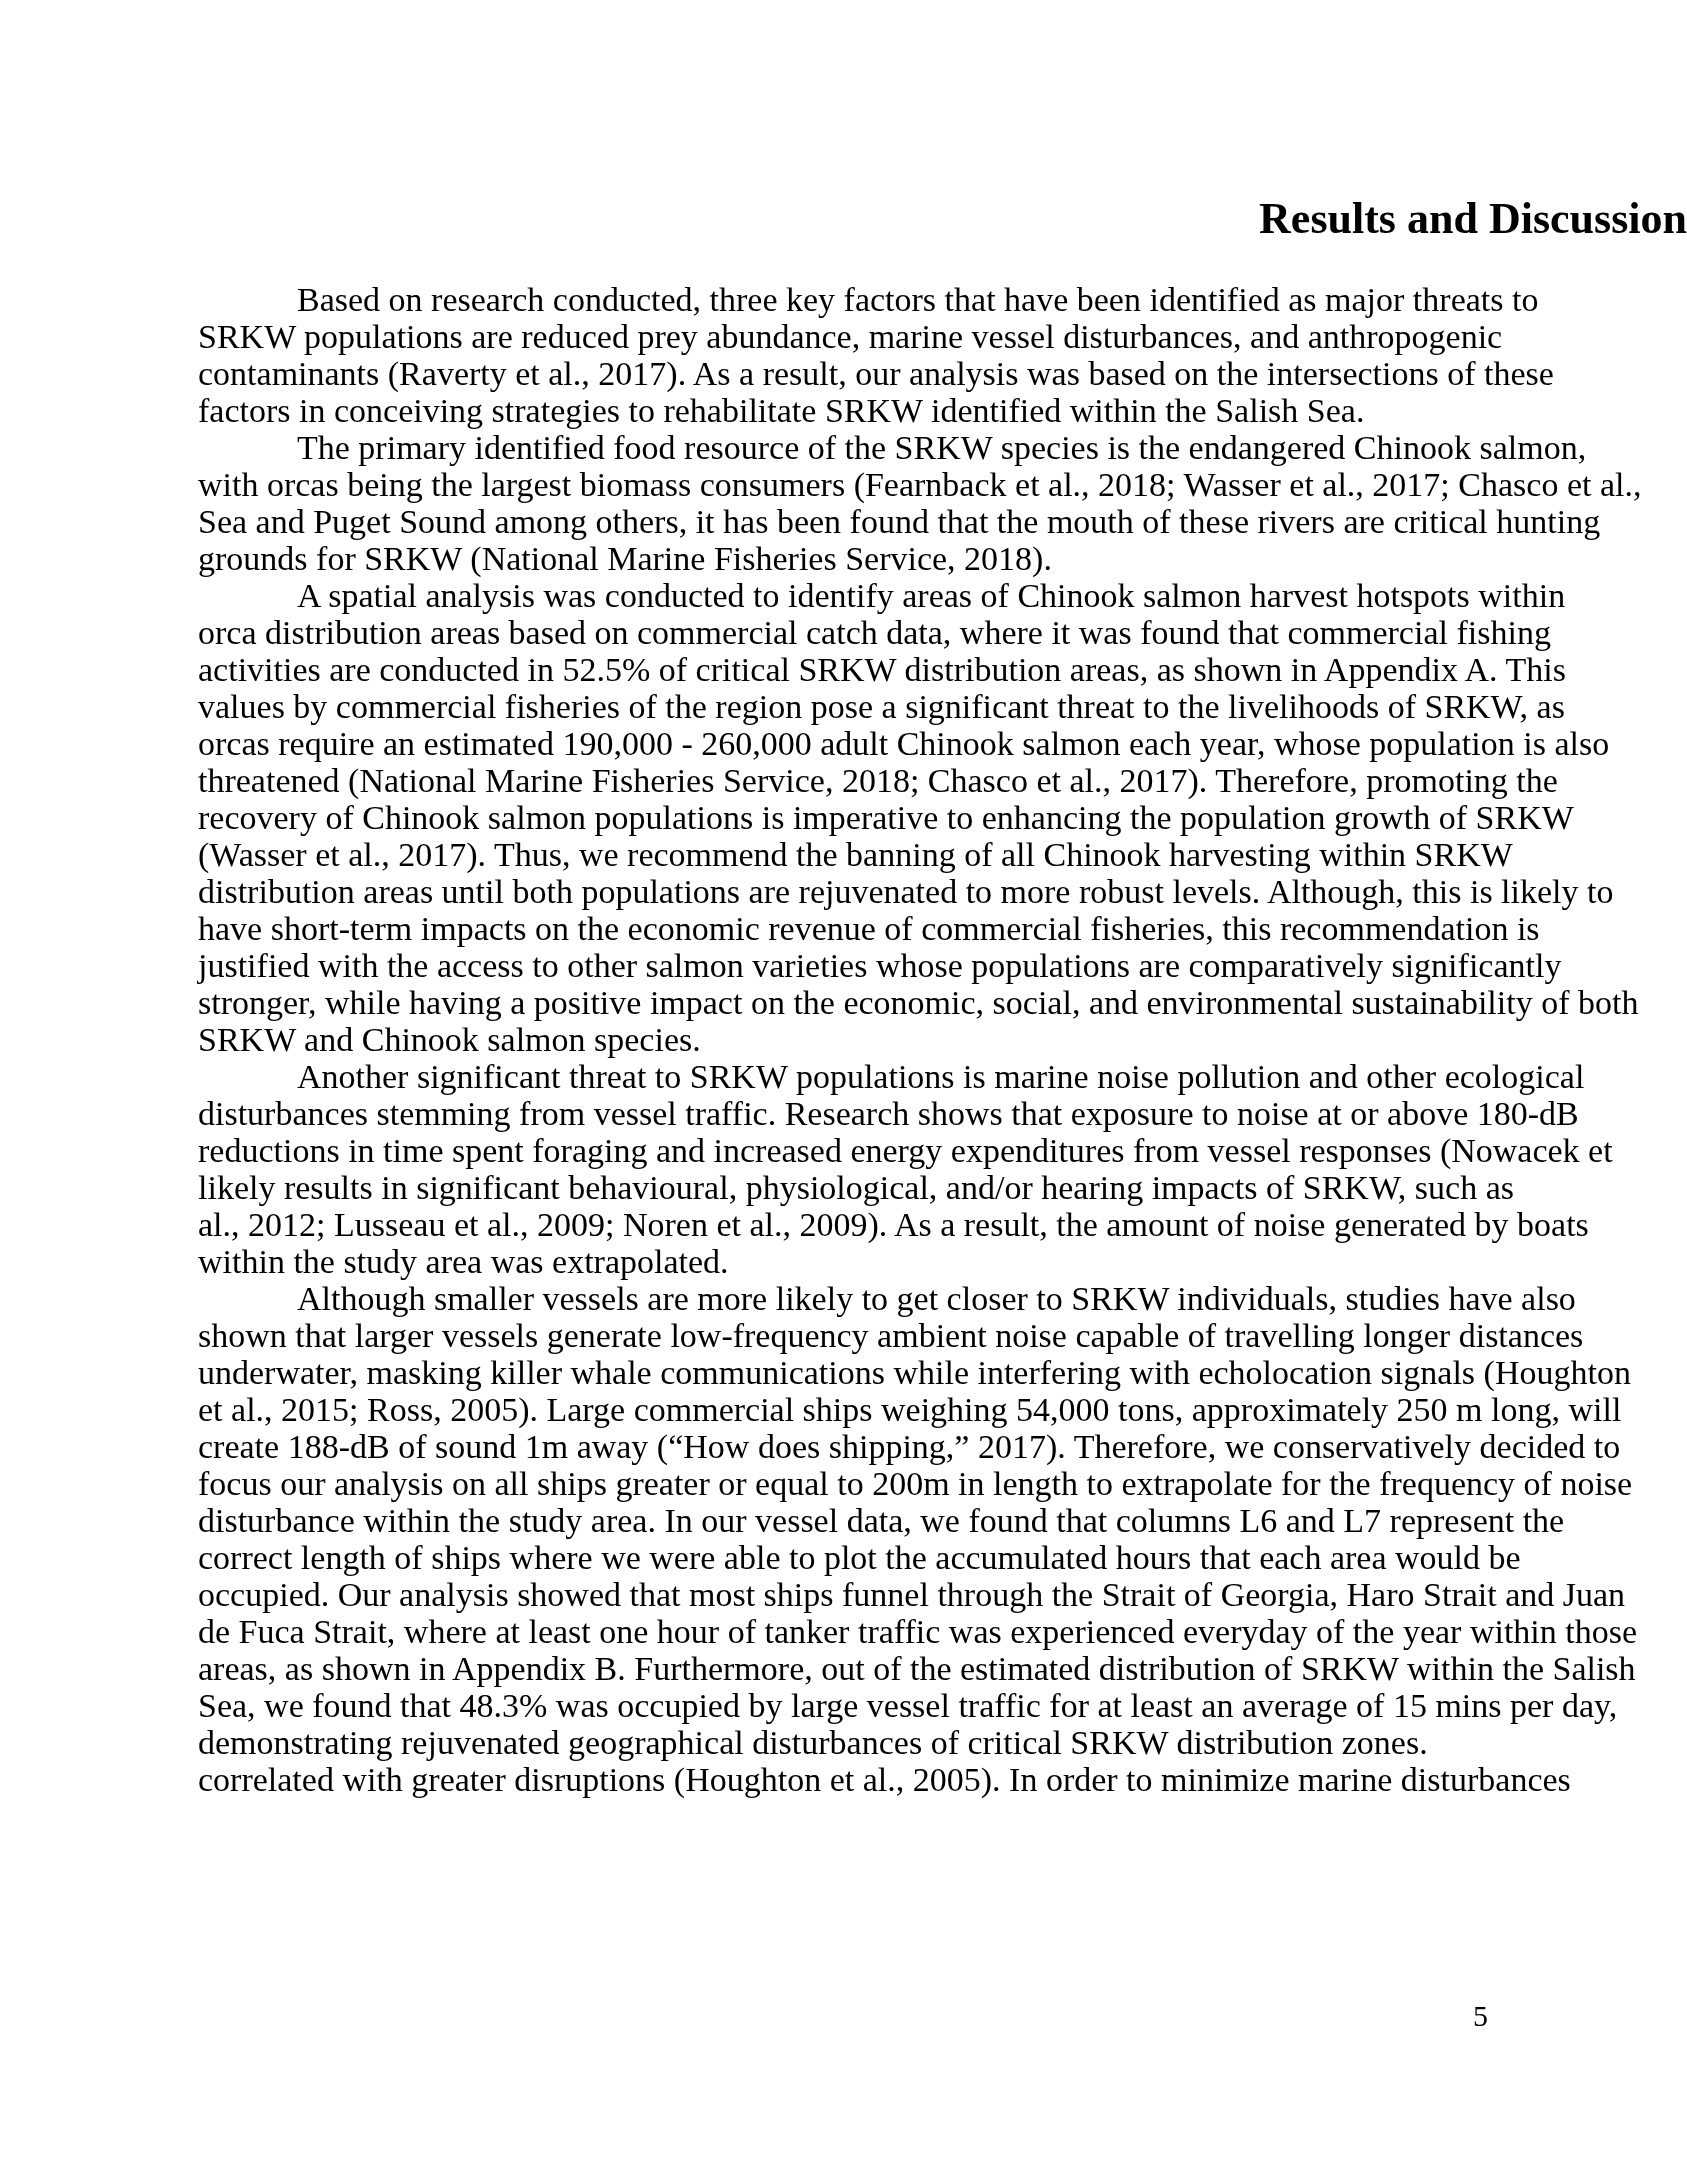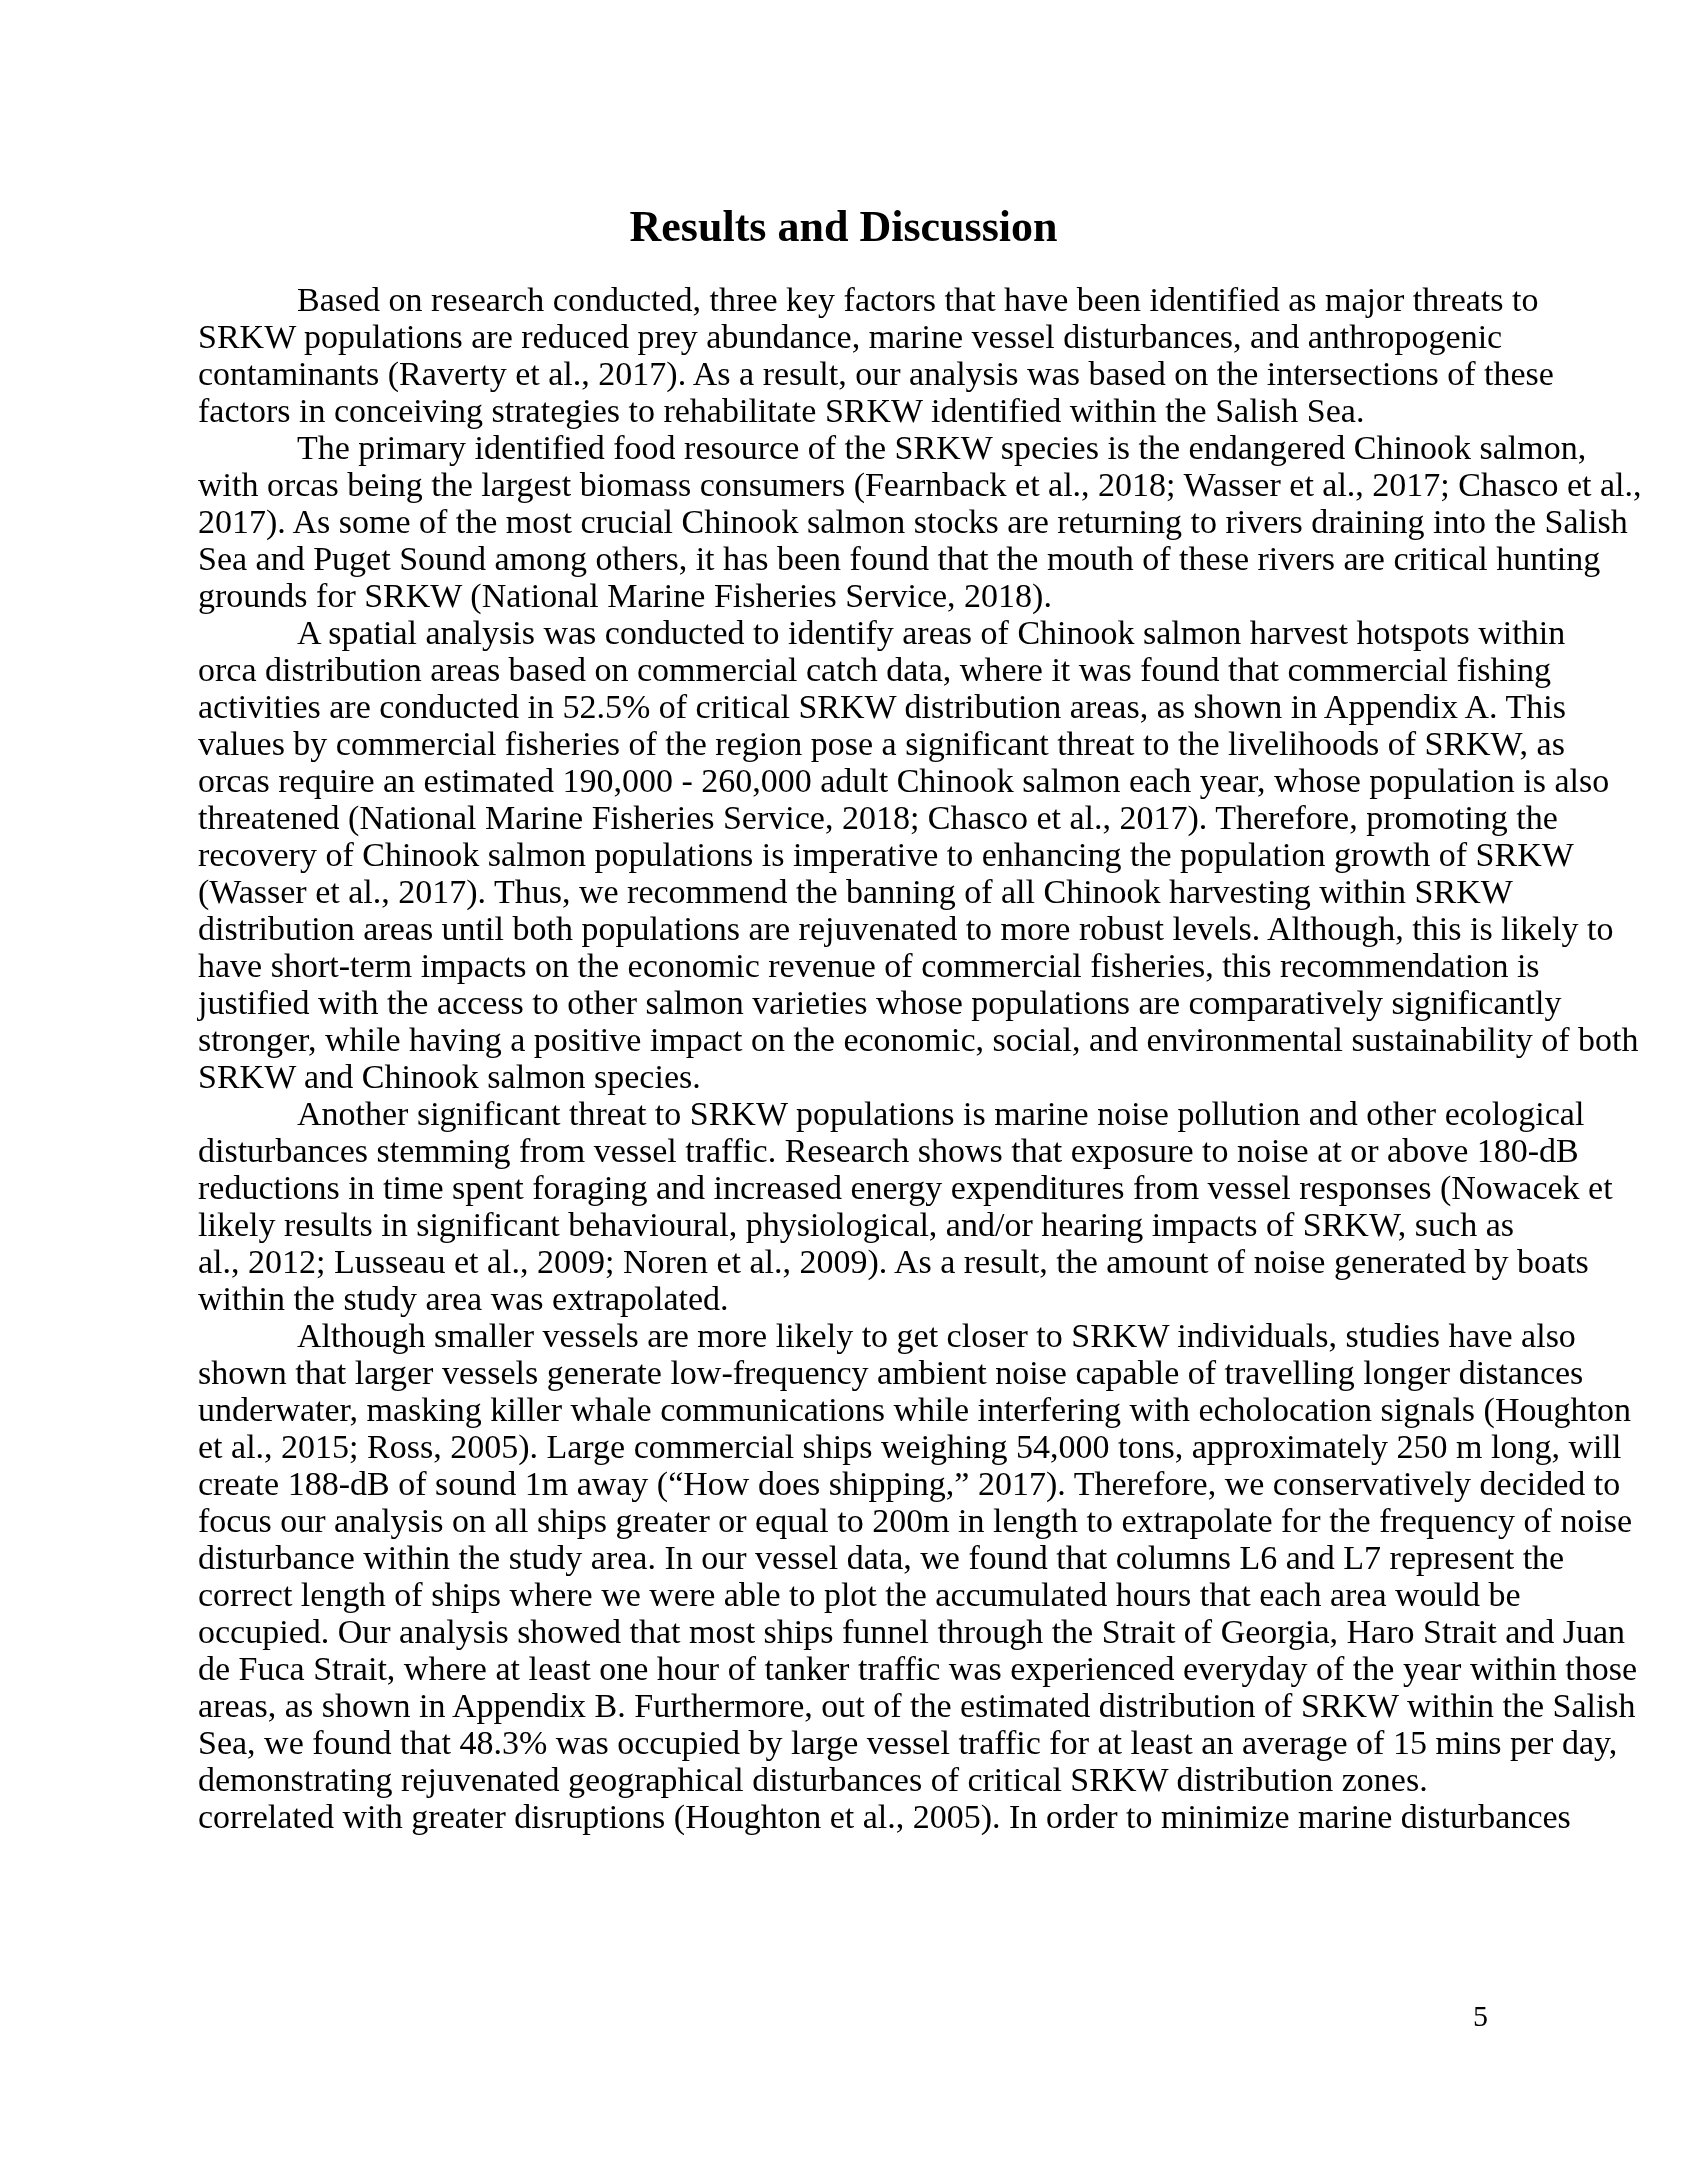--- a/index.html
+++ b/index.html
@@ -7,25 +7,25 @@
     position: relative;
     width: 1687px;
     height: 2183px;
     background: #ffffff;
     color: #000000;
     font-family: "Liberation Serif", "DejaVu Serif", serif;
     overflow: hidden;
   }
   .title {
     position: absolute;
-    top: 204px;
+    top: 196px;
     left: 0;
     width: 1687px;
     margin: 0;
-    text-align: center;
+    text-align: right;
     font-size: 44px;
     line-height: 45px;
     font-weight: bold;
   }
   .body-text {
     position: absolute;
     top: 281px;
     left: 198px;
     width: 1290px;
     font-size: 34px;
@@ -52,21 +52,20 @@
   <div class="body-text" id="body-text">
       <div class="para">
         <div class="line first">Based on research conducted, three key factors that have been identified as major threats to</div>
         <div class="line">SRKW populations are reduced prey abundance, marine vessel disturbances, and anthropogenic</div>
         <div class="line">contaminants (Raverty et al., 2017). As a result, our analysis was based on the intersections of these</div>
         <div class="line">factors in conceiving strategies to rehabilitate SRKW identified within the Salish Sea.</div>
       </div>
       <div class="para">
         <div class="line first">The primary identified food resource of the SRKW species is the endangered Chinook salmon,</div>
         <div class="line">with orcas being the largest biomass consumers (Fearnback et al., 2018; Wasser et al., 2017; Chasco et al.,</div>
-        <div class="line">2017). As some of the most crucial Chinook salmon stocks are returning to rivers draining into the Salish</div>
         <div class="line">Sea and Puget Sound among others, it has been found that the mouth of these rivers are critical hunting</div>
         <div class="line">grounds for SRKW (National Marine Fisheries Service, 2018).</div>
       </div>
       <div class="para">
         <div class="line first">A spatial analysis was conducted to identify areas of Chinook salmon harvest hotspots within</div>
         <div class="line">orca distribution areas based on commercial catch data, where it was found that commercial fishing</div>
         <div class="line">activities are conducted in 52.5% of critical SRKW distribution areas, as shown in Appendix A. This</div>
         <div class="line">values by commercial fisheries of the region pose a significant threat to the livelihoods of SRKW, as</div>
         <div class="line">orcas require an estimated 190,000 - 260,000 adult Chinook salmon each year, whose population is also</div>
         <div class="line">threatened (National Marine Fisheries Service, 2018; Chasco et al., 2017). Therefore, promoting the</div>

